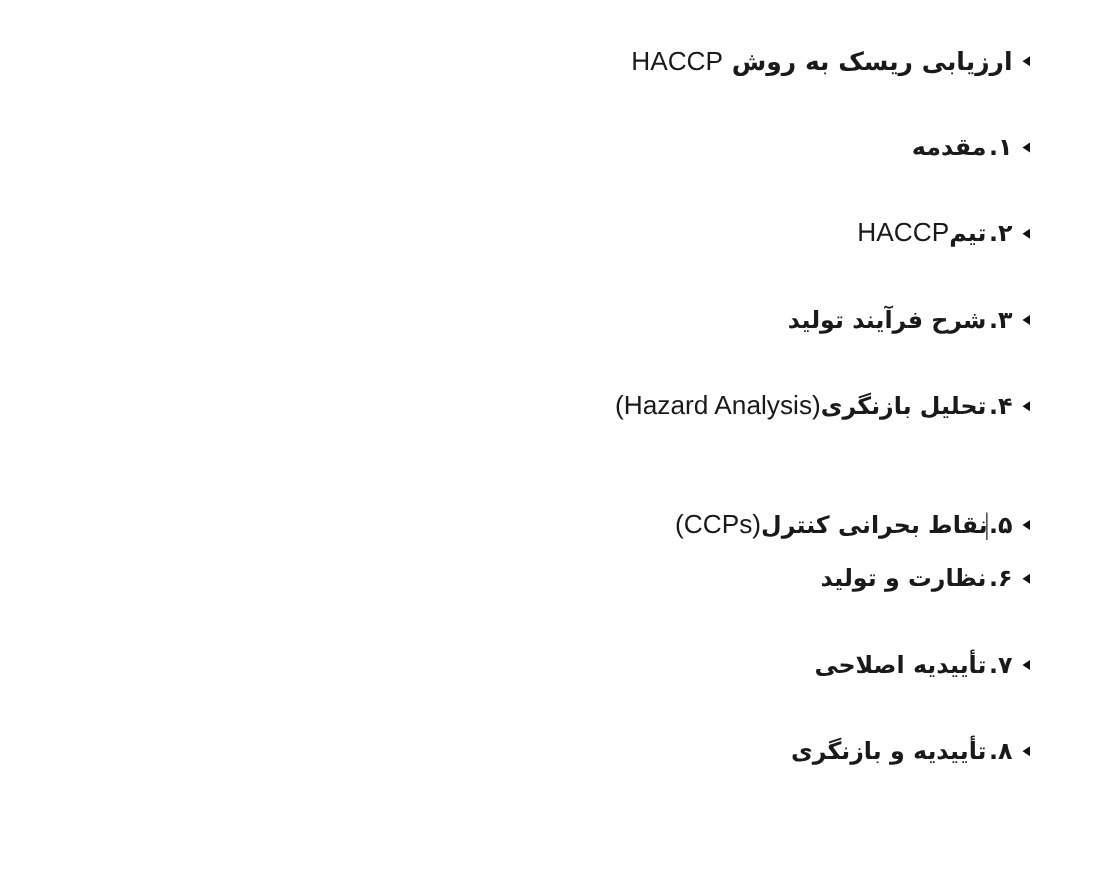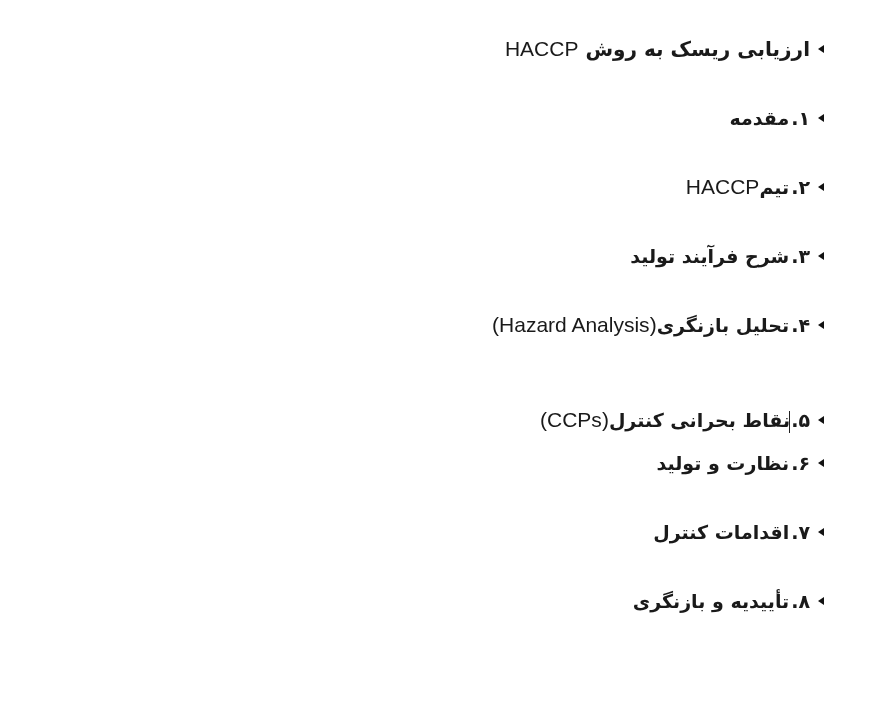--- a/index.html
+++ b/index.html
@@ -119,21 +119,21 @@
   <div class="item" style="top:448px;">
     <span class="bullet"></span>
     <span class="text">
       <span class="num">۶.</span><span>نظارت و تولید</span>
     </span>
   </div>
 
   <div class="item" style="top:517px;">
     <span class="bullet"></span>
     <span class="text">
-      <span class="num">۷.</span><span>اقدامات کنترل</span>
+      <span class="num">۷.</span><span>تأییدیه اصلاحی</span>
     </span>
   </div>
 
   <div class="item" style="top:586px;">
     <span class="bullet"></span>
     <span class="text">
       <span class="num">۸.</span><span>تأییدیه و بازنگری</span>
     </span>
   </div>
 

